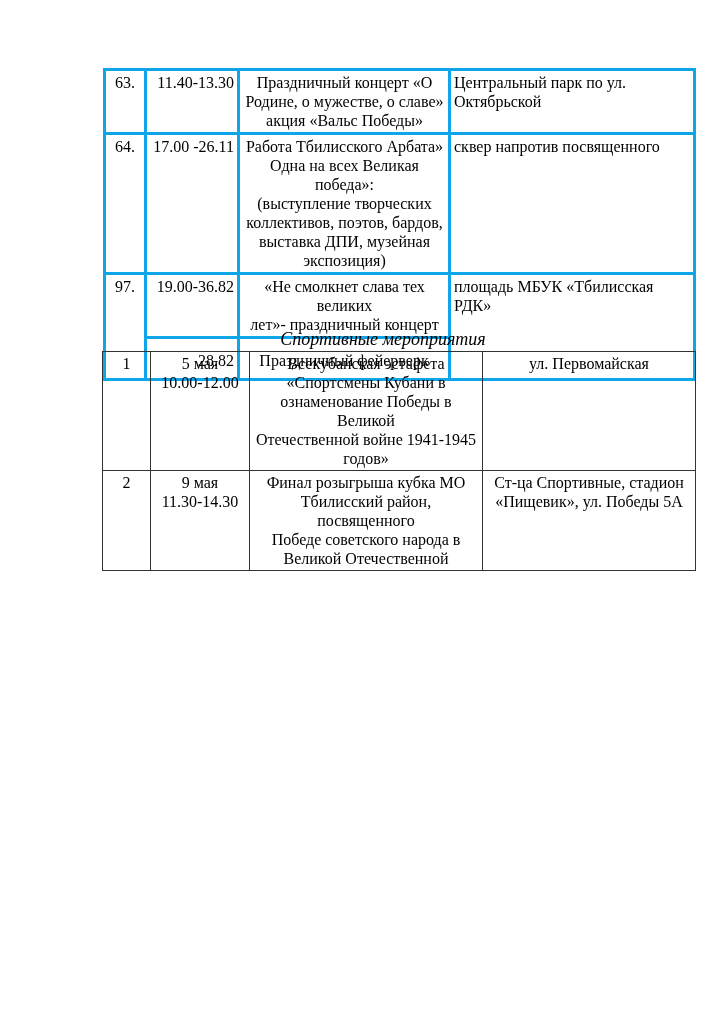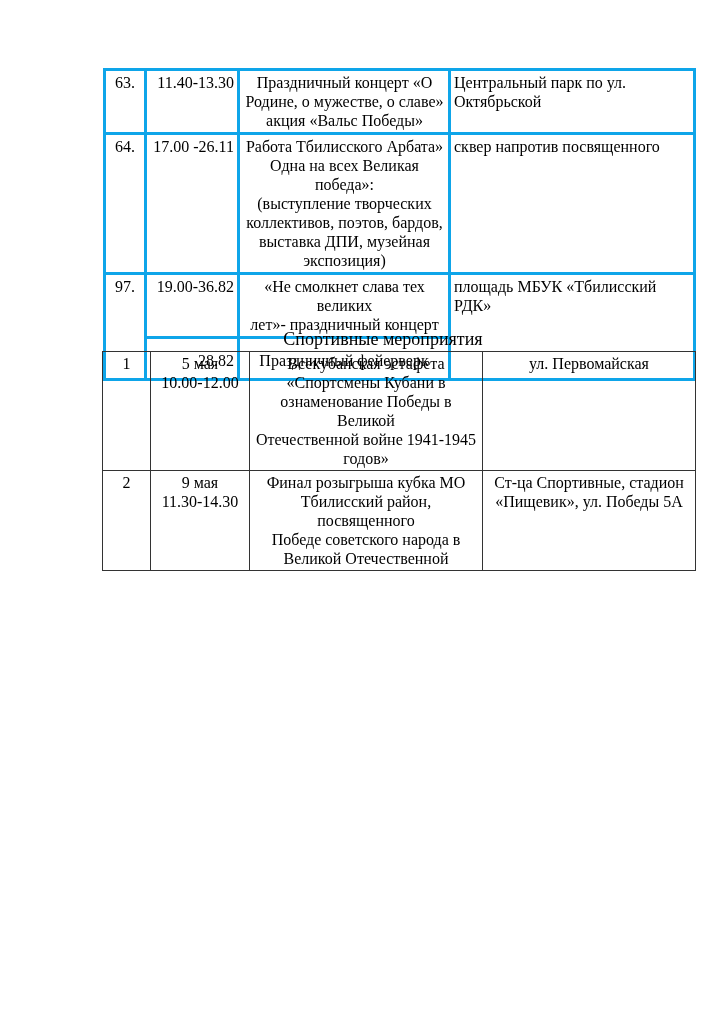--- a/index.html
+++ b/index.html
@@ -43,20 +43,21 @@
   #holiday-table td.event2 { text-align: center; }
   
   .section-heading {
     position: absolute;
     left: 58px;
     top: 329px;
     width: 650px;
     text-align: center;
     font-size: 18px;
     line-height: 21px;
+    font-style: italic;
   }
   
   #sports-table { left: 102px; top: 351px; width: 593px; }
   #sports-table td {
     border: 1px solid #333333;
     text-align: center;
   }
 </style>
 </head>
 <body>
@@ -89,21 +90,21 @@
 коллективов, поэтов, бардов,
 выставка ДПИ, музейная
 экспозиция)</td>
         <td class="loc">сквер напротив посвященного</td>
       </tr>
       <tr style="height:41px;">
         <td class="num" rowspan="2">97.</td>
         <td class="time">19.00-36.82</td>
         <td class="event">«Не смолкнет слава тех великих
 лет»- праздничный концерт</td>
-        <td class="loc" rowspan="2">площадь МБУК «Тбилисский РДК»</td>
+        <td class="loc" rowspan="2">площадь МБУК «Тбилисская РДК»</td>
       </tr>
       <tr class="sub-bottom" style="height:42px;">
         <td class="time">28.82</td>
         <td class="event2">Праздничный фейерверк</td>
       </tr>
     </tbody>
   </table>
 
   <div class="section-heading">Спортивные мероприятия</div>
 

